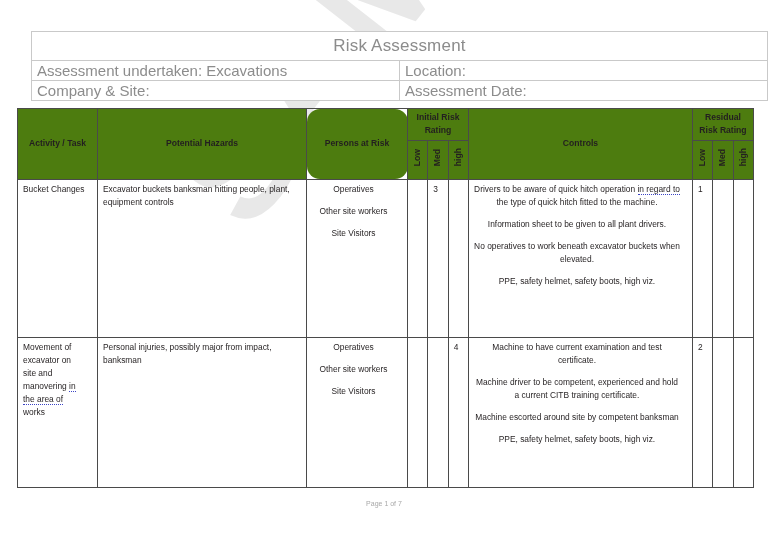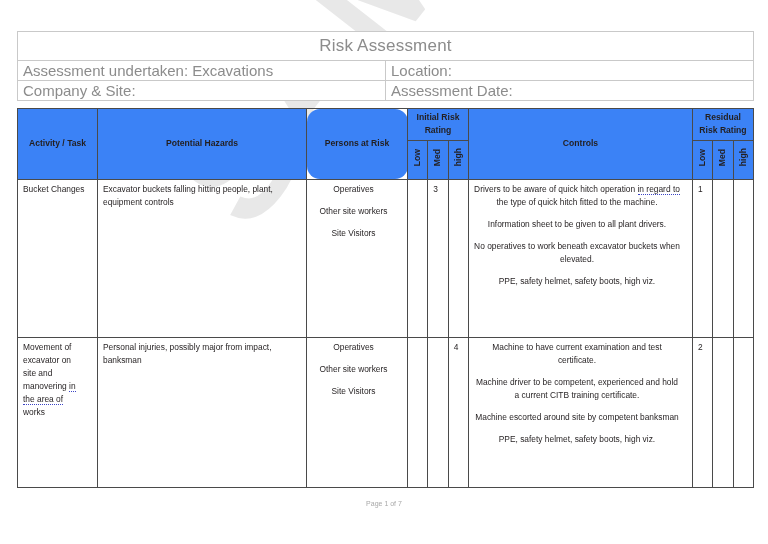--- a/index.html
+++ b/index.html
@@ -47,21 +47,21 @@
     color: #e8e8e8;
     transform: rotate(-52deg);
     transform-origin: left top;
     white-space: nowrap;
     user-select: none;
   }
 
   
   .hdr-table {
     position: absolute;
-    left: 17px;
+    left: 31px;
     top: 31px;
     width: 737px;
     border-collapse: collapse;
     table-layout: fixed;
     z-index: 2;
   }
   .hdr-table td {
     border: 1px solid #c9c9c9;
     padding: 1px 5px;
     font-size: 15px;
@@ -94,21 +94,21 @@
   .risk-table th,
   .risk-table td {
     border: 1px solid #4a4a4a;
     vertical-align: top;
     font-size: 8.4px;
     line-height: 1.55;
     padding: 3px 12px 3px 5px;
     background: transparent;
   }
   .risk-table thead th {
-    background: #3b82f6;
+    background: #4d7c0f;
     text-align: center;
     vertical-align: middle;
     font-weight: bold;
     font-size: 8.6px;
     padding: 2px 2px;
   }
   .rot {
     height: 38px;
     padding: 0 !important;
   }
@@ -202,21 +202,21 @@
         <th class="c-ir rot"><span>Med</span></th>
         <th class="c-ir rot"><span>high</span></th>
         <th class="c-rr rot"><span>Low</span></th>
         <th class="c-rr rot"><span>Med</span></th>
         <th class="c-rr rot"><span>high</span></th>
       </tr>
     </thead>
     <tbody id="risk-body">
         <tr style="height: 158px;">
           <td class="c-act cell cell-tight">Bucket Changes</td>
-          <td class="c-haz cell cell-tight">Excavator buckets falling hitting people, plant, equipment controls</td>
+          <td class="c-haz cell cell-tight">Excavator buckets banksman hitting people, plant, equipment controls</td>
           <td class="c-per cell">
             <p>Operatives</p>
             <p>Other site workers</p>
             <p>Site Visitors</p>
           </td>
           <td class="c-ir num-cell"></td>
           <td class="c-ir num-cell">3</td>
           <td class="c-ir num-cell"></td>
           <td class="c-ctl ctrl">
             <p>Drivers to be aware of quick hitch operation <span class="sq">in regard to</span> the type of quick hitch fitted to the machine.</p>

